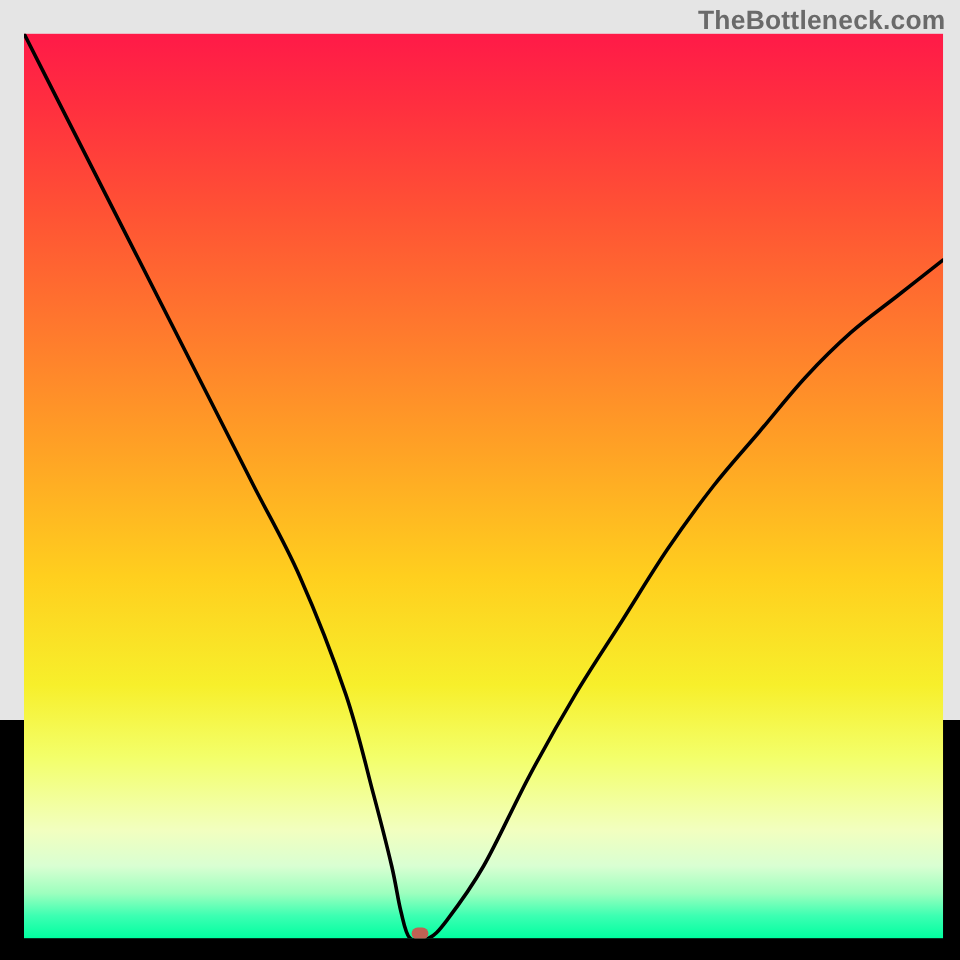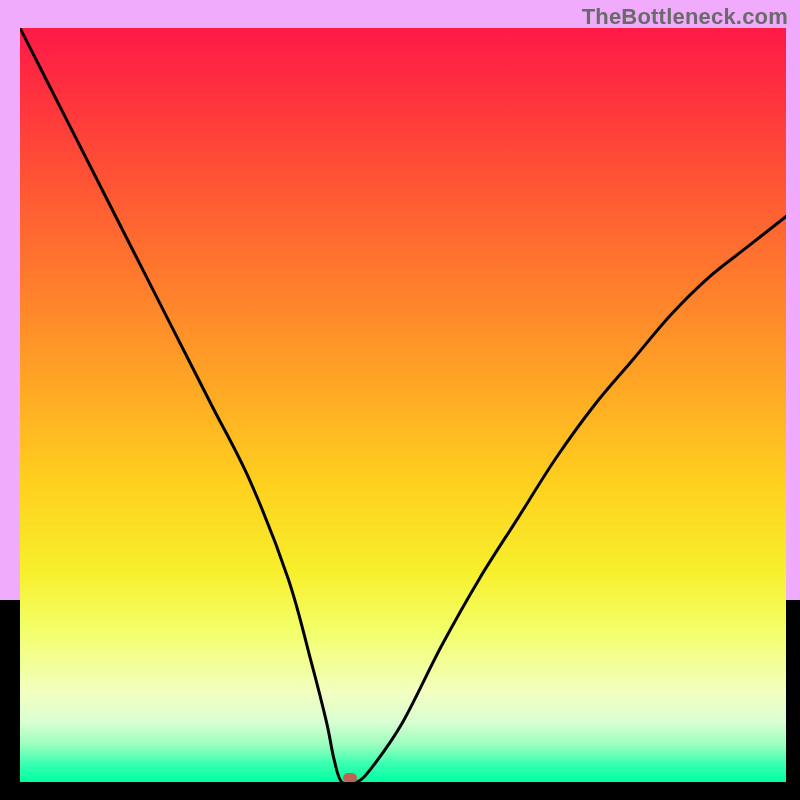--- a/index.html
+++ b/index.html
@@ -8,21 +8,21 @@
     width: 800px;
     height: 800px;
     overflow: hidden;
     font-family: Arial, Helvetica, sans-serif;
     background: #000;
   }
   .frame {
     position: relative;
     width: 800px;
     height: 600px;
-    background: #f0abfc;
+    background: #e5e5e5;
   }
   .watermark {
     position: absolute;
     top: 4px;
     right: 12px;
     color: #6a6a6a;
     font-size: 22px;
     font-weight: 600;
     letter-spacing: 0.2px;
     z-index: 20;

